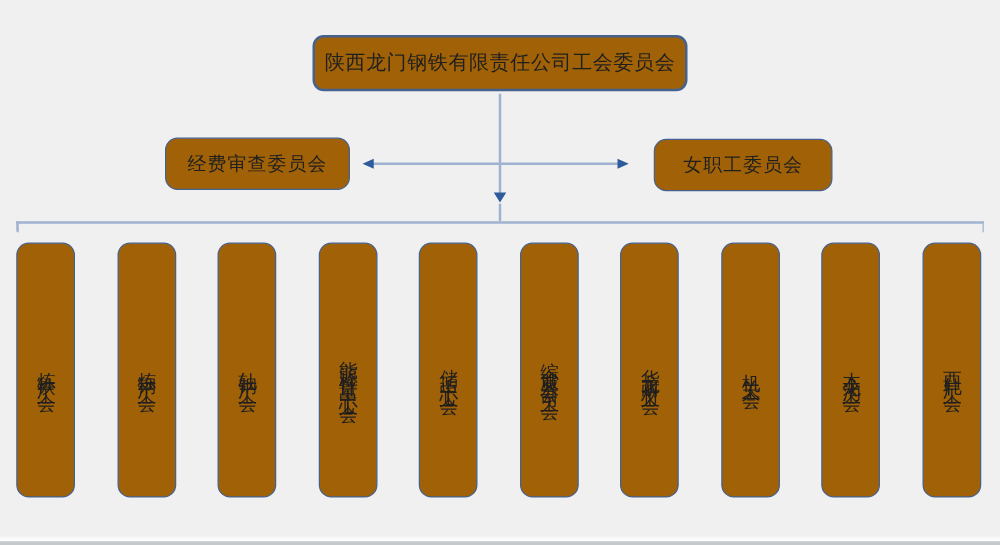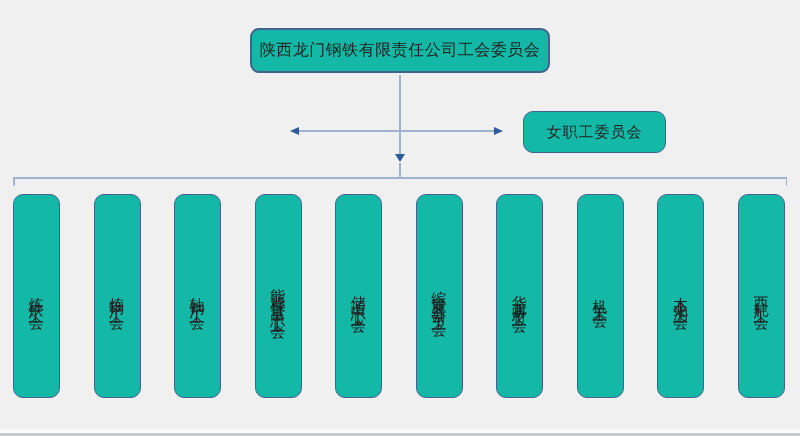--- a/index.html
+++ b/index.html
@@ -12,21 +12,21 @@
     width: 800px;
     height: 436px;
     background: #f0f0f1;
     overflow: hidden;
     color: #1f1f1f;
   }
 
   
   .node {
     position: absolute;
-    background: #14b8a6;
+    background: #a16207;
     border: 2px solid #45628f;
     border-radius: 9px;
     box-sizing: border-box;
     display: flex;
     align-items: center;
     justify-content: center;
     text-align: center;
   }
   .node.root {
     left: 250px; top: 28px; width: 300px; height: 45px;
@@ -111,20 +111,23 @@
     <span>陕西龙门钢铁有限责任公司工会委员会</span>
   </div>
 
   <div class="cline v-line-root"></div>
   <div class="arrowhead arrow-down"></div>
 
   <div class="cline h-arrow-line"></div>
   <div class="arrowhead arrow-left"></div>
   <div class="arrowhead arrow-right"></div>
 
+  <div class="node committee left">
+    <span>经费审查委员会</span>
+  </div>
   <div class="node committee right">
     <span>女职工委员会</span>
   </div>
 
   <div class="cline bracket-h"></div>
   <div class="cline bracket-end-l"></div>
   <div class="cline bracket-end-r"></div>
   <div class="cline bracket-stub"></div>
 
   <div class="union-row">

